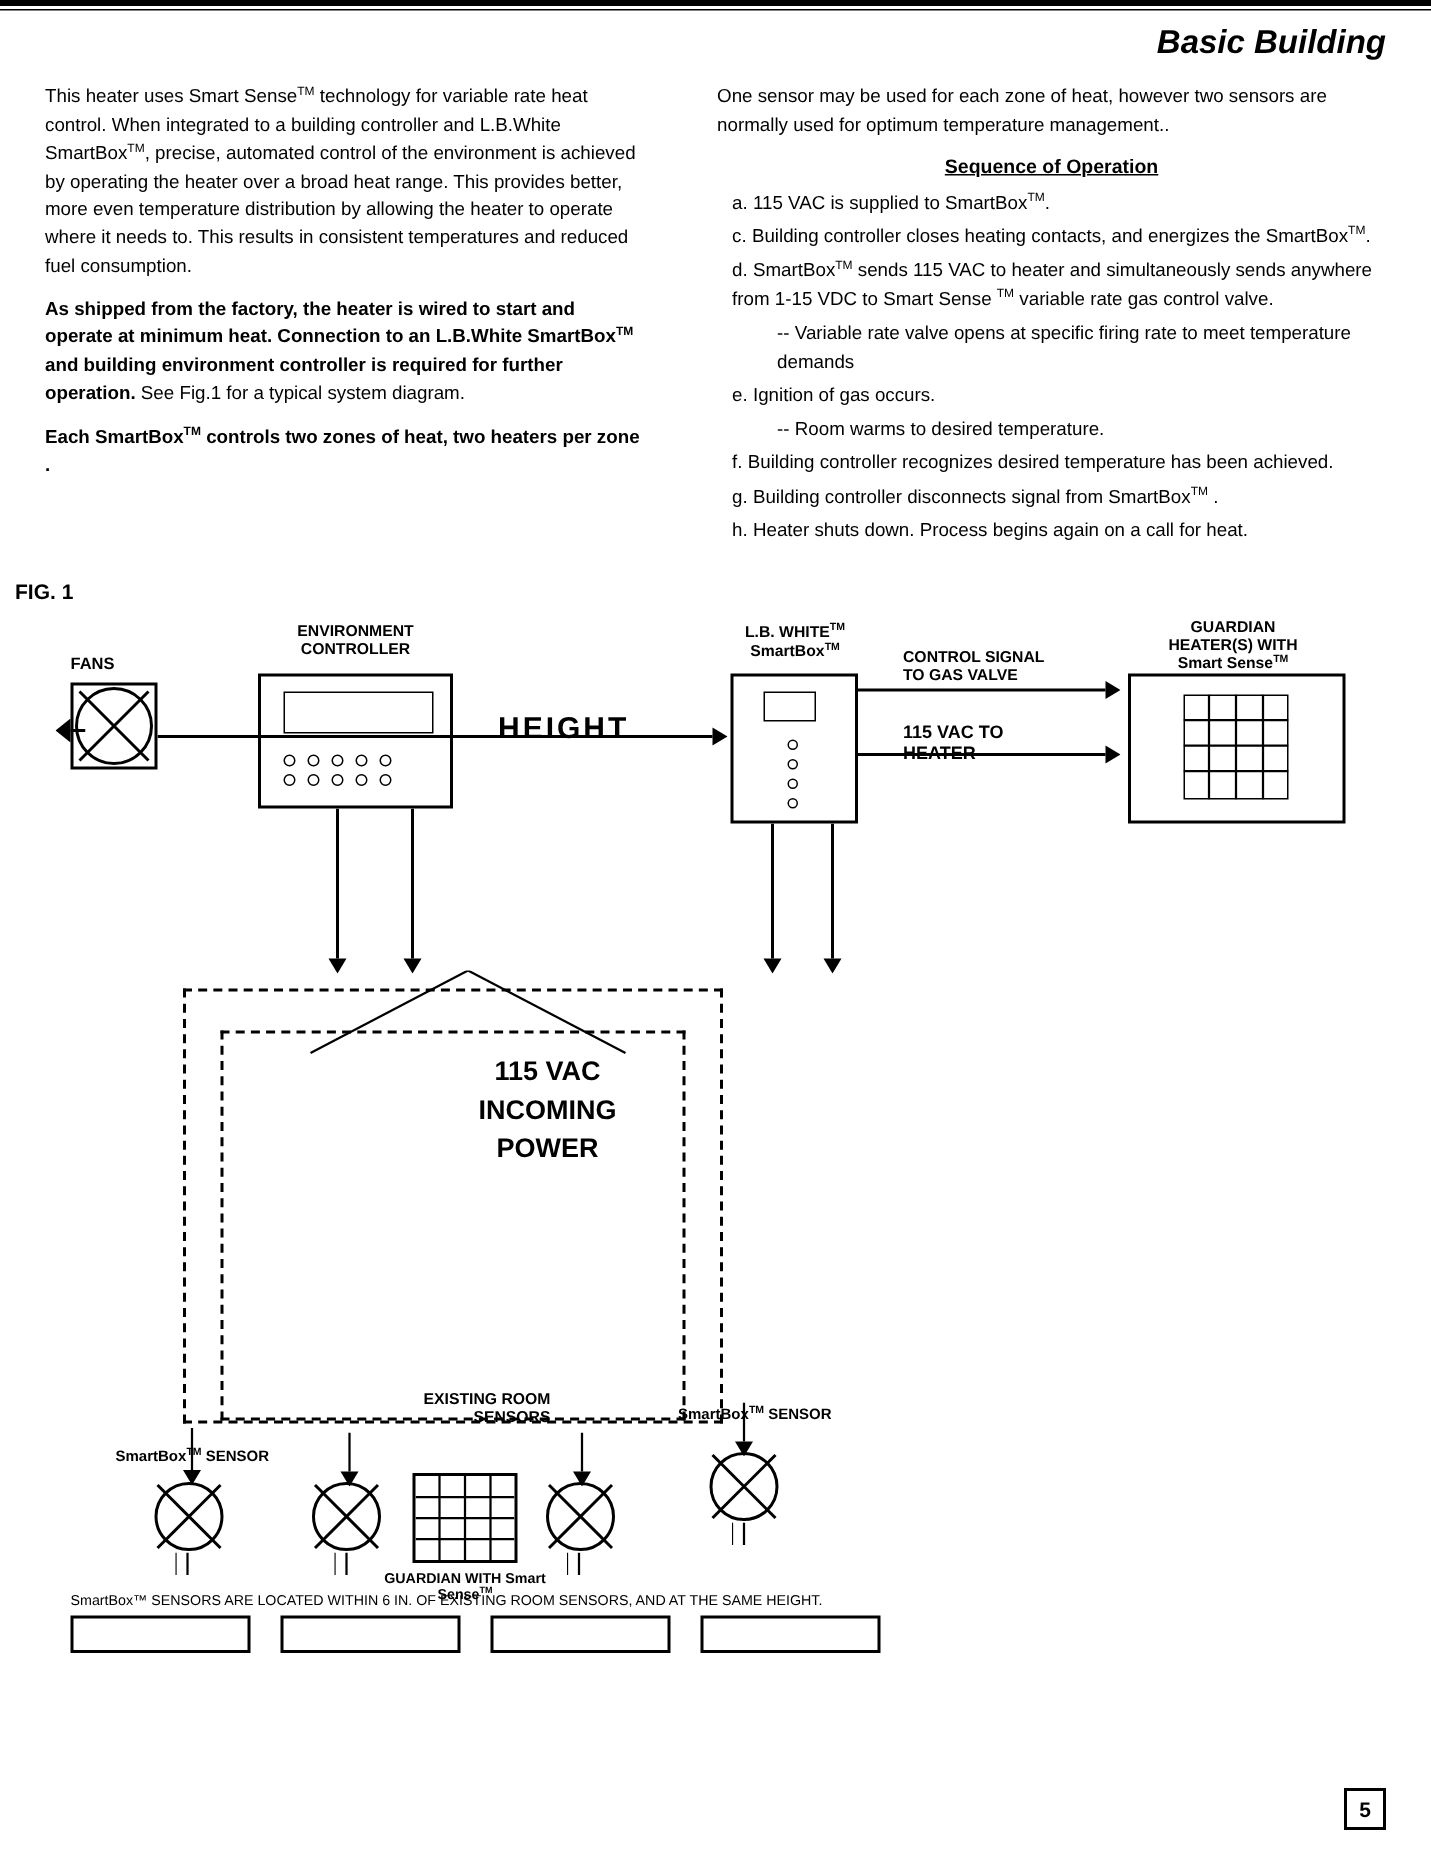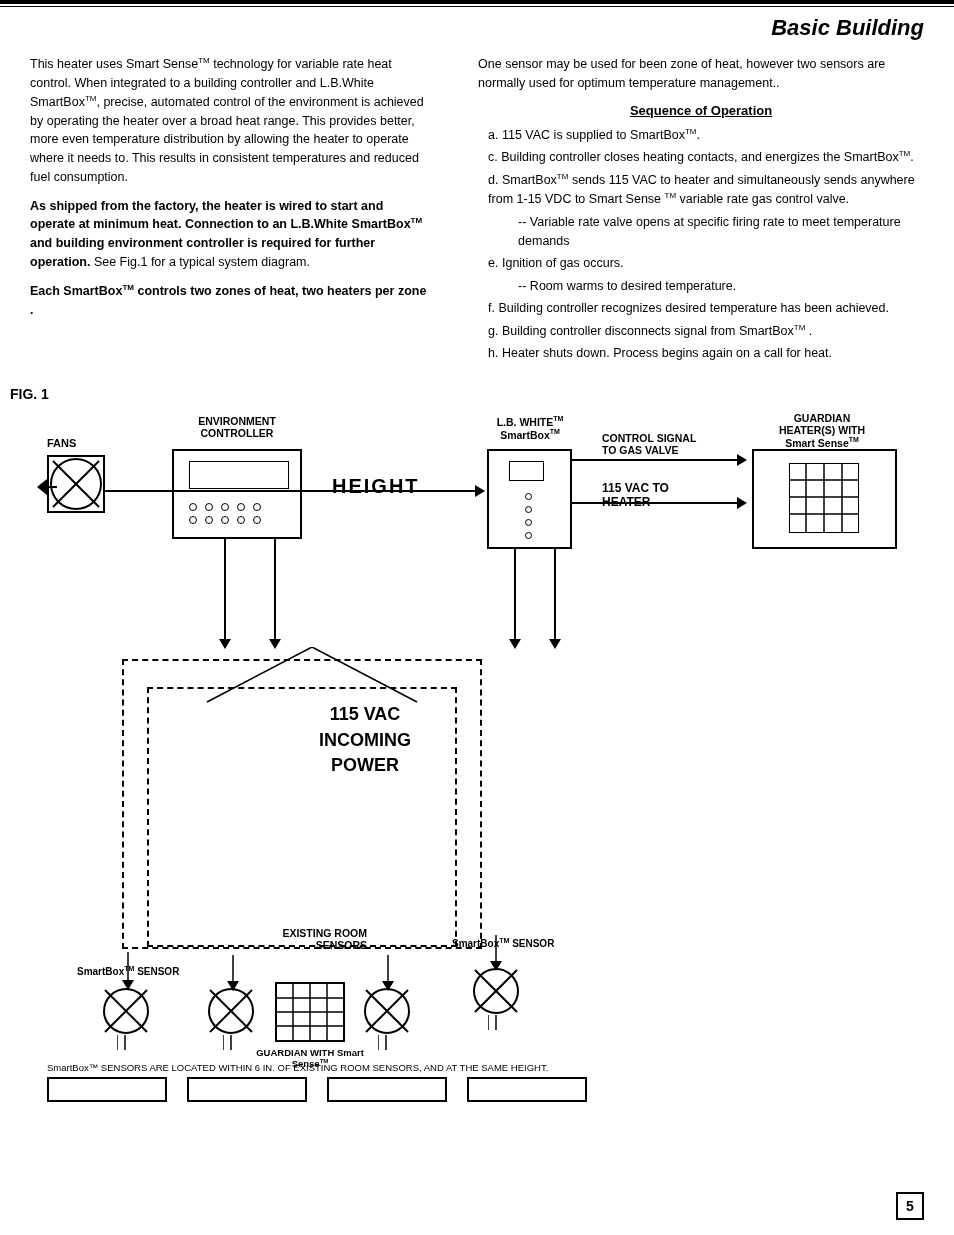--- a/index.html
+++ b/index.html
@@ -127,21 +127,21 @@
       This heater uses Smart Sense<sup>TM</sup> technology for variable rate heat control.  When integrated to a building controller and L.B.White SmartBox<sup>TM</sup>, precise, automated control of the environment is achieved by operating the heater over a broad heat range. This provides better, more even temperature distribution by allowing the heater to operate where it needs to. This results in consistent temperatures and reduced fuel consumption.
     </p>
     <p class="bold-para">
       As shipped from the factory, the heater is wired to start and operate at minimum heat.  Connection to an L.B.White SmartBox<sup>TM</sup> and building environment controller is required for further operation. <span class="normal">See Fig.1 for a typical system diagram.</span>
     </p>
     <p class="bold-para">
       Each SmartBox<sup>TM</sup> controls two zones of heat, two heaters per zone .
     </p>
   </div>
   <div class="right-col">
-    <p>One sensor may be used for been zone of heat, however two sensors are normally used for optimum temperature management..</p>
+    <p>One sensor may be used for each zone of heat, however two sensors are normally used for optimum temperature management..</p>
     <div class="seq-title">Sequence of Operation</div>
     <ul class="seq-list">
       <li>a. 115 VAC is supplied to SmartBox<sup>TM</sup>.</li>
       <li>c. Building controller closes heating contacts, and energizes the SmartBox<sup>TM</sup>.</li>
       <li>d. SmartBox<sup>TM</sup> sends 115 VAC to heater and simultaneously  sends anywhere from 1-15 VDC to Smart Sense <sup>TM</sup> variable rate gas control valve.</li>
       <li class="sub">-- Variable rate valve opens at specific firing rate to meet temperature demands</li>
       <li>e. Ignition of gas occurs.</li>
       <li class="sub">-- Room warms to desired temperature.</li>
       <li>f. Building controller recognizes desired temperature has been achieved.</li>
       <li>g. Building controller disconnects signal from SmartBox<sup>TM</sup> .</li>

